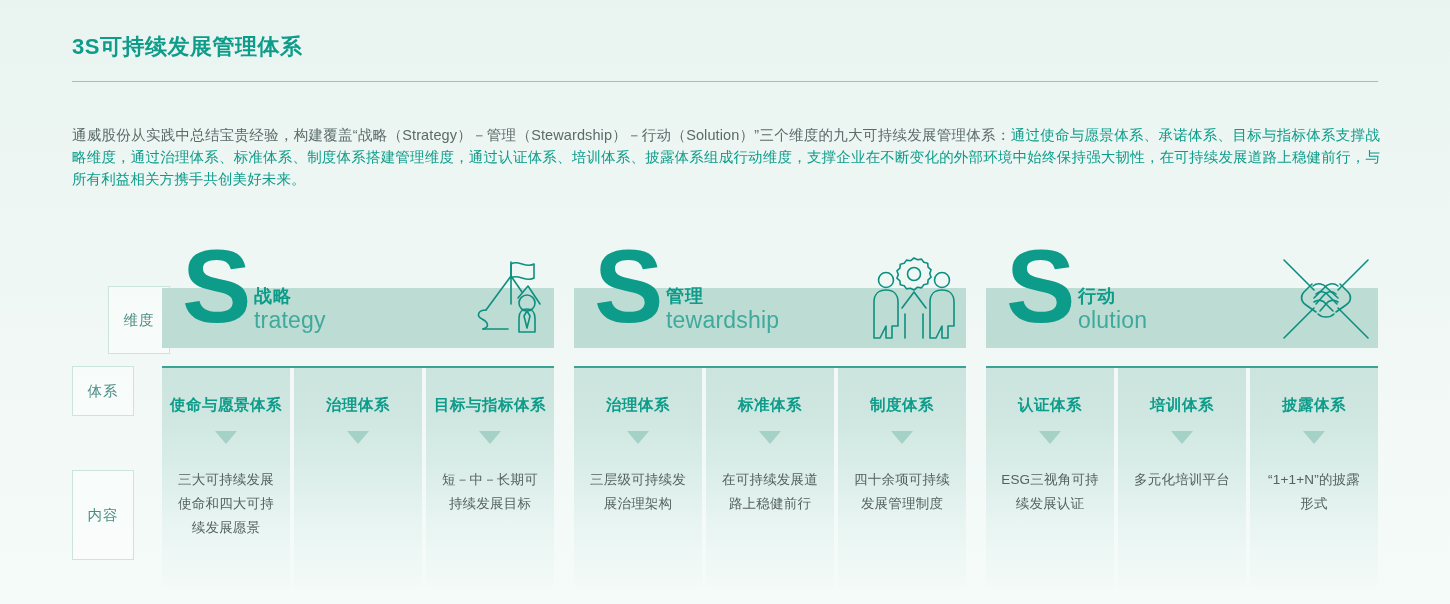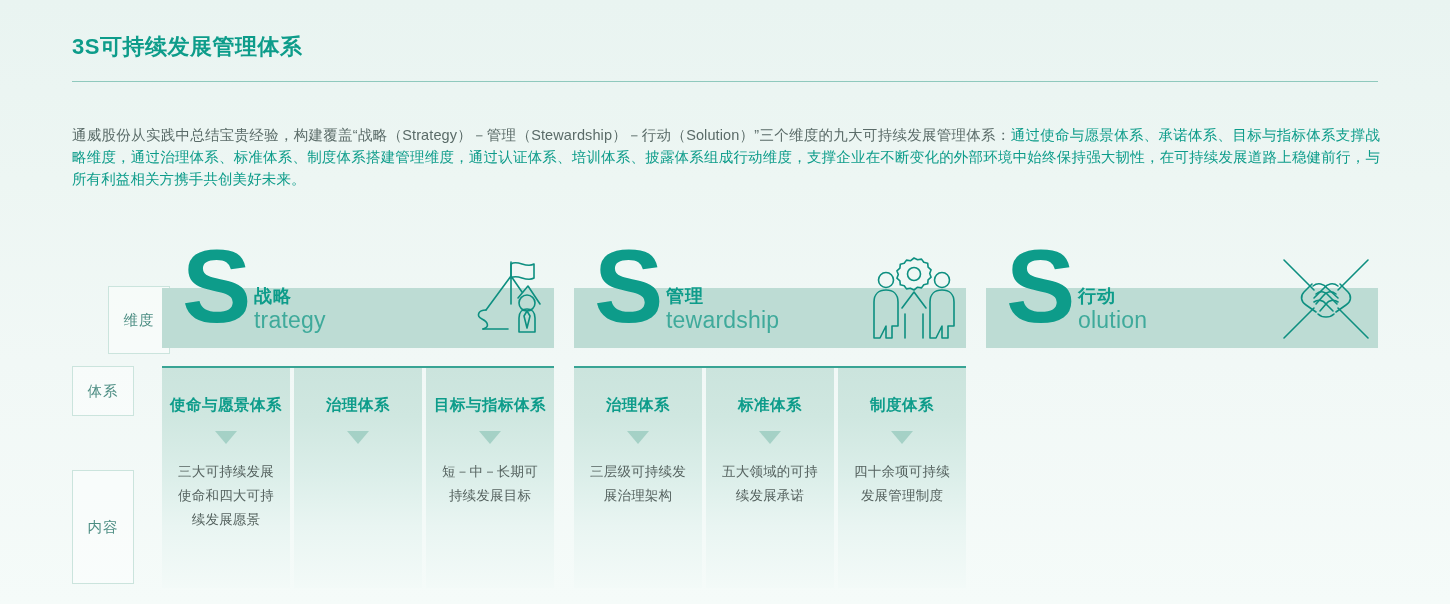--- a/index.html
+++ b/index.html
@@ -80,21 +80,21 @@
     background: rgba(255,255,255,0.45);
     display: flex;
     align-items: center;
     justify-content: center;
     font-size: 14.5px;
     color: #4c8d83;
     letter-spacing: 1px;
   }
   .label-dimension { top: 38px;  height: 68px; margin-left: 36px; }
   .label-system    { top: 118px; height: 50px; }
-  .label-content   { top: 222px; height: 114px; }
+  .label-content   { top: 222px; height: 90px; }
 
   
   .groups {
     position: absolute;
     left: 90px; top: 0;
     width: 1216px;
     height: 340px;
     display: flex;
     gap: 20px;
   }
@@ -194,21 +194,21 @@
   }
   .arrow {
     margin: 14px auto 0;
     width: 0; height: 0;
     border-left: 11px solid transparent;
     border-right: 11px solid transparent;
     border-top: 13px solid #9cccc1;
     opacity: 0.85;
   }
   .cell-desc {
-    margin-top: 16px;
+    margin-top: 24px;
     font-size: 13.5px;
     color: #55625f;
     line-height: 24px;
     padding: 0 14px;
     letter-spacing: 0.2px;
   }
 </style>
 </head>
 <body>
 
@@ -299,21 +299,21 @@
 
         <div class="table">
           <div class="cell">
             <div class="cell-title">治理体系</div>
             <div class="arrow"></div>
             <div class="cell-desc">三层级可持续发展治理架构</div>
           </div>
           <div class="cell">
             <div class="cell-title">标准体系</div>
             <div class="arrow"></div>
-            <div class="cell-desc">五大领域的可持续发展承诺</div>
+            <div class="cell-desc">在可持续发展道路上稳健前行</div>
           </div>
           <div class="cell">
             <div class="cell-title">制度体系</div>
             <div class="arrow"></div>
             <div class="cell-desc">四十余项可持续发展管理制度</div>
           </div>
         </div>
       </div>
 
       <div class="group">
@@ -336,17 +336,34 @@
               <path d="M58 30 C53 26 47 28 44 32 L34 42"></path>
               <path d="M56 38 C51 34 46 36 43 40 L36 48"></path>
               <path d="M58 46 C54 43 49 44 46 48 L40 55"></path>
               <path d="M32 28 L24 36 C20 40 21 46 26 49 L36 56"></path>
               <path d="M60 28 L68 36 C72 40 71 46 66 49 L56 56"></path>
               <path d="M38 58 C42 62 50 62 54 58"></path>
             </svg>
           </div>
         </div>
 
+        <div class="table">
+          <div class="cell">
+            <div class="cell-title">认证体系</div>
+            <div class="arrow"></div>
+            <div class="cell-desc">ESG三视角可持续发展认证</div>
+          </div>
+          <div class="cell">
+            <div class="cell-title">培训体系</div>
+            <div class="arrow"></div>
+            <div class="cell-desc">多元化培训平台</div>
+          </div>
+          <div class="cell">
+            <div class="cell-title">披露体系</div>
+            <div class="arrow"></div>
+            <div class="cell-desc">“1+1+N”的披露形式</div>
+          </div>
+        </div>
       </div>
 
     </div>
   </div>
 </div>
 
 </body></html>

